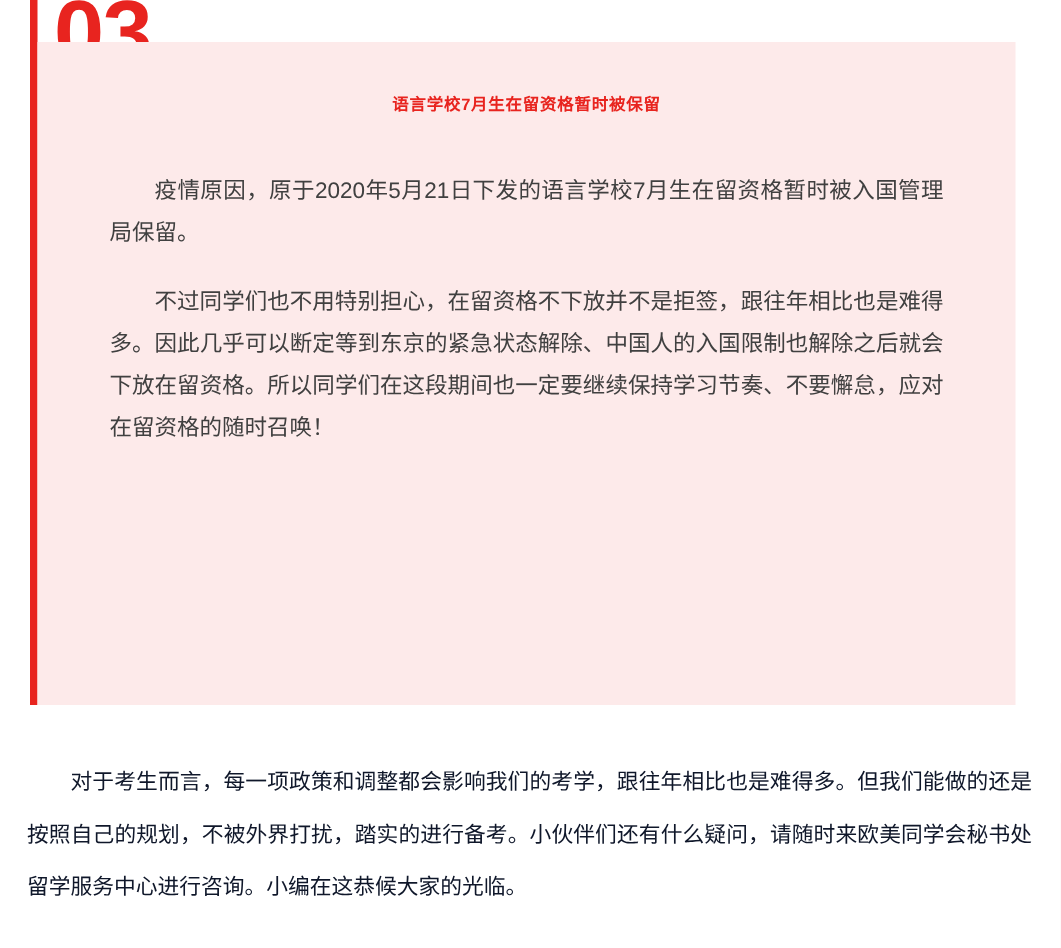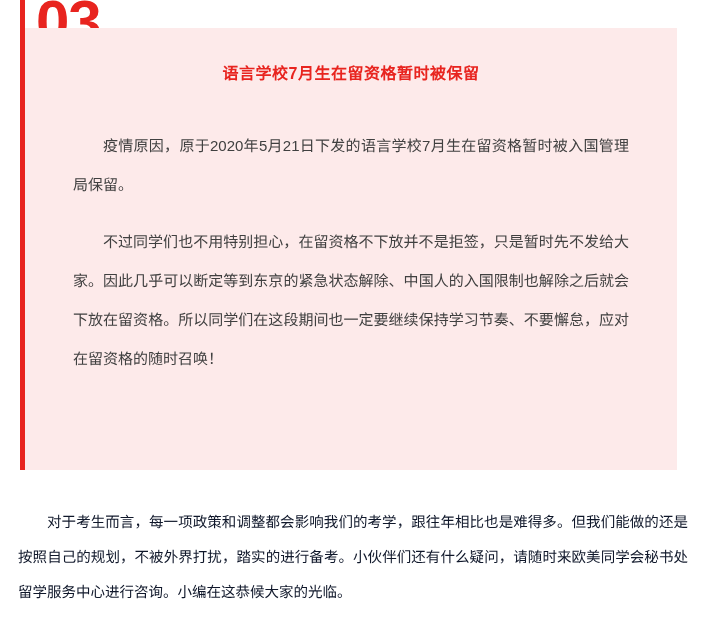--- a/index.html
+++ b/index.html
@@ -56,33 +56,33 @@
     background: #fdeaea;
     box-sizing: border-box;
   }
 
   .card-title {
     position: absolute;
     left: 0;
     top: 32px;
     width: 100%;
     text-align: center;
-    font-size: 16px;
+    font-size: 11px;
     font-weight: bold;
     color: #e8241f;
     letter-spacing: 0.5px;
   }
 
   .card-body {
     position: absolute;
     left: 48px;
-    top: 98px;
+    top: 86px;
     width: 556px;
     font-size: 15px;
-    line-height: 39px;
+    line-height: 28px;
     color: #404040;
     text-align: justify;
     text-justify: inter-ideograph;
   }
 
   .card-body p {
     margin: 0 0 18px 0;
     text-indent: 2em;
   }
   .card-body p:last-child {
@@ -114,21 +114,21 @@
   <div class="left-bar"></div>
 
   <div class="section-number">03</div>
 
   <div class="card">
 
     <div class="card-title">语言学校7月生在留资格暂时被保留</div>
 
     <div class="card-body">
       <p>疫情原因，原于2020年5月21日下发的语言学校7月生在留资格暂时被入国管理局保留。</p>
-      <p>不过同学们也不用特别担心，在留资格不下放并不是拒签，只是暂时先不发给大家。因此几乎可以断定等到东京的紧急状态解除、中国人的入国限制也解除之后就会下放在留资格。所以同学们在这段期间也一定要继续保持学习节奏、不要懈怠，应对在留资格的随时召唤！</p>
+      <p>不过同学们也不用特别担心，在留资格不下放并不是拒签，跟往年相比也是难得多。因此几乎可以断定等到东京的紧急状态解除、中国人的入国限制也解除之后就会下放在留资格。所以同学们在这段期间也一定要继续保持学习节奏、不要懈怠，应对在留资格的随时召唤！</p>
     </div>
 
   </div>
 
   <div class="footer-body">
     <p>对于考生而言，每一项政策和调整都会影响我们的考学，跟往年相比也是难得多。但我们能做的还是按照自己的规划，不被外界打扰，踏实的进行备考。小伙伴们还有什么疑问，请随时来欧美同学会秘书处留学服务中心进行咨询。小编在这恭候大家的光临。</p>
   </div>
 
 </div>
 

